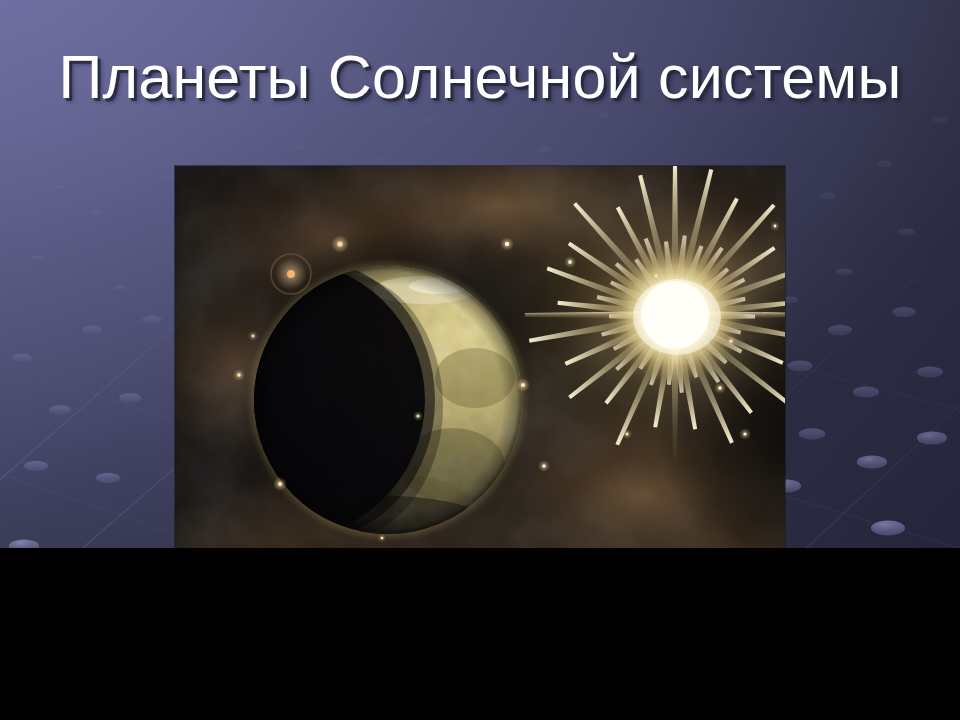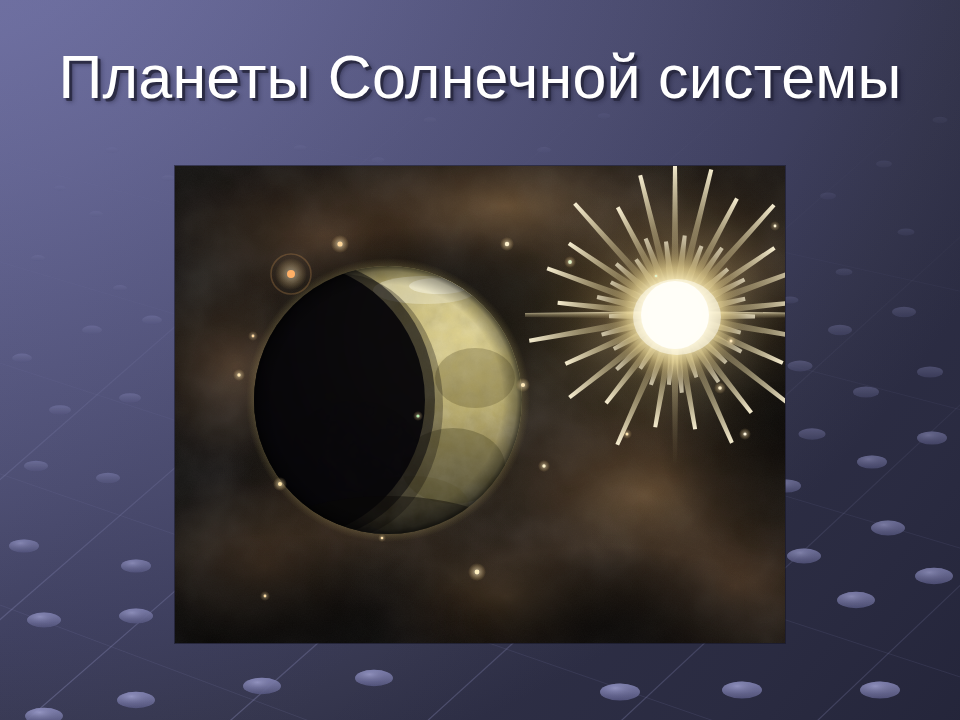--- a/index.html
+++ b/index.html
@@ -3,21 +3,21 @@
 <meta charset="utf-8">
 <style>
   html, body {
     margin: 0;
     padding: 0;
     background: #000;
   }
   #slide {
     position: relative;
     width: 960px;
-    height: 720px;
+    height: 548px;
     overflow: hidden;
     font-family: "Liberation Sans", sans-serif;
     background: #5d5e8e;
   }
 
   
   .bg-base {
     position: absolute;
     inset: 0;
     background:

